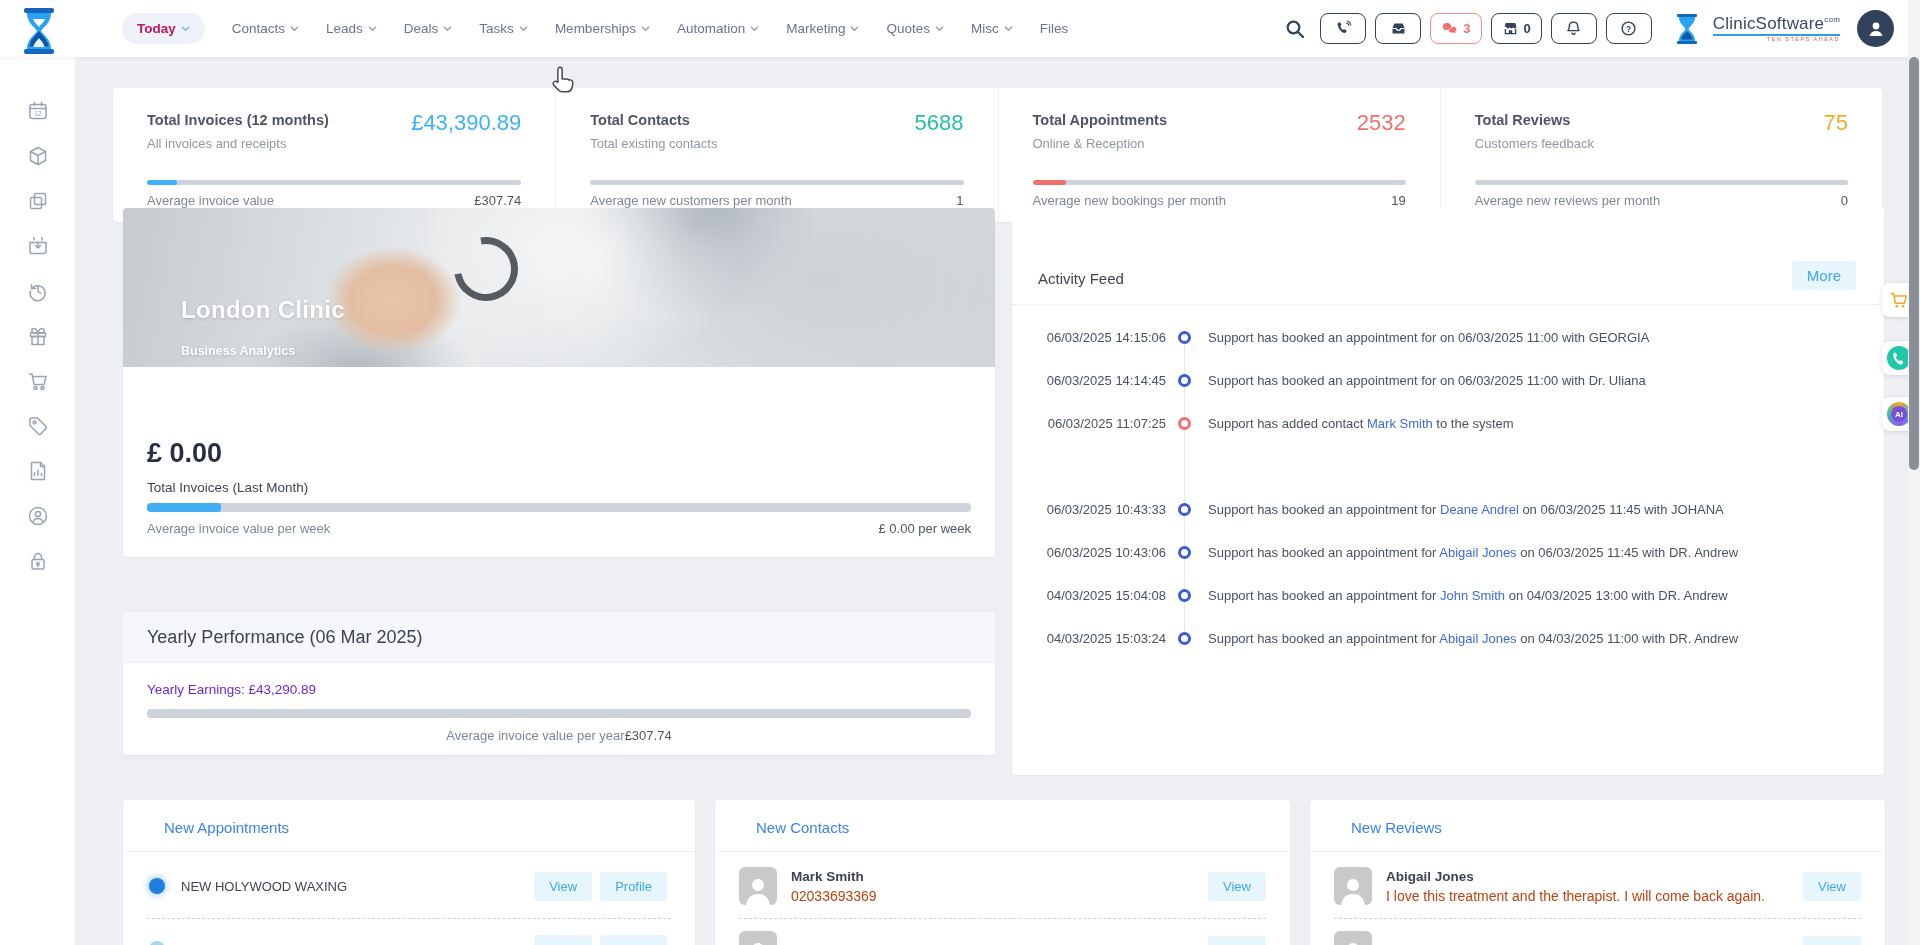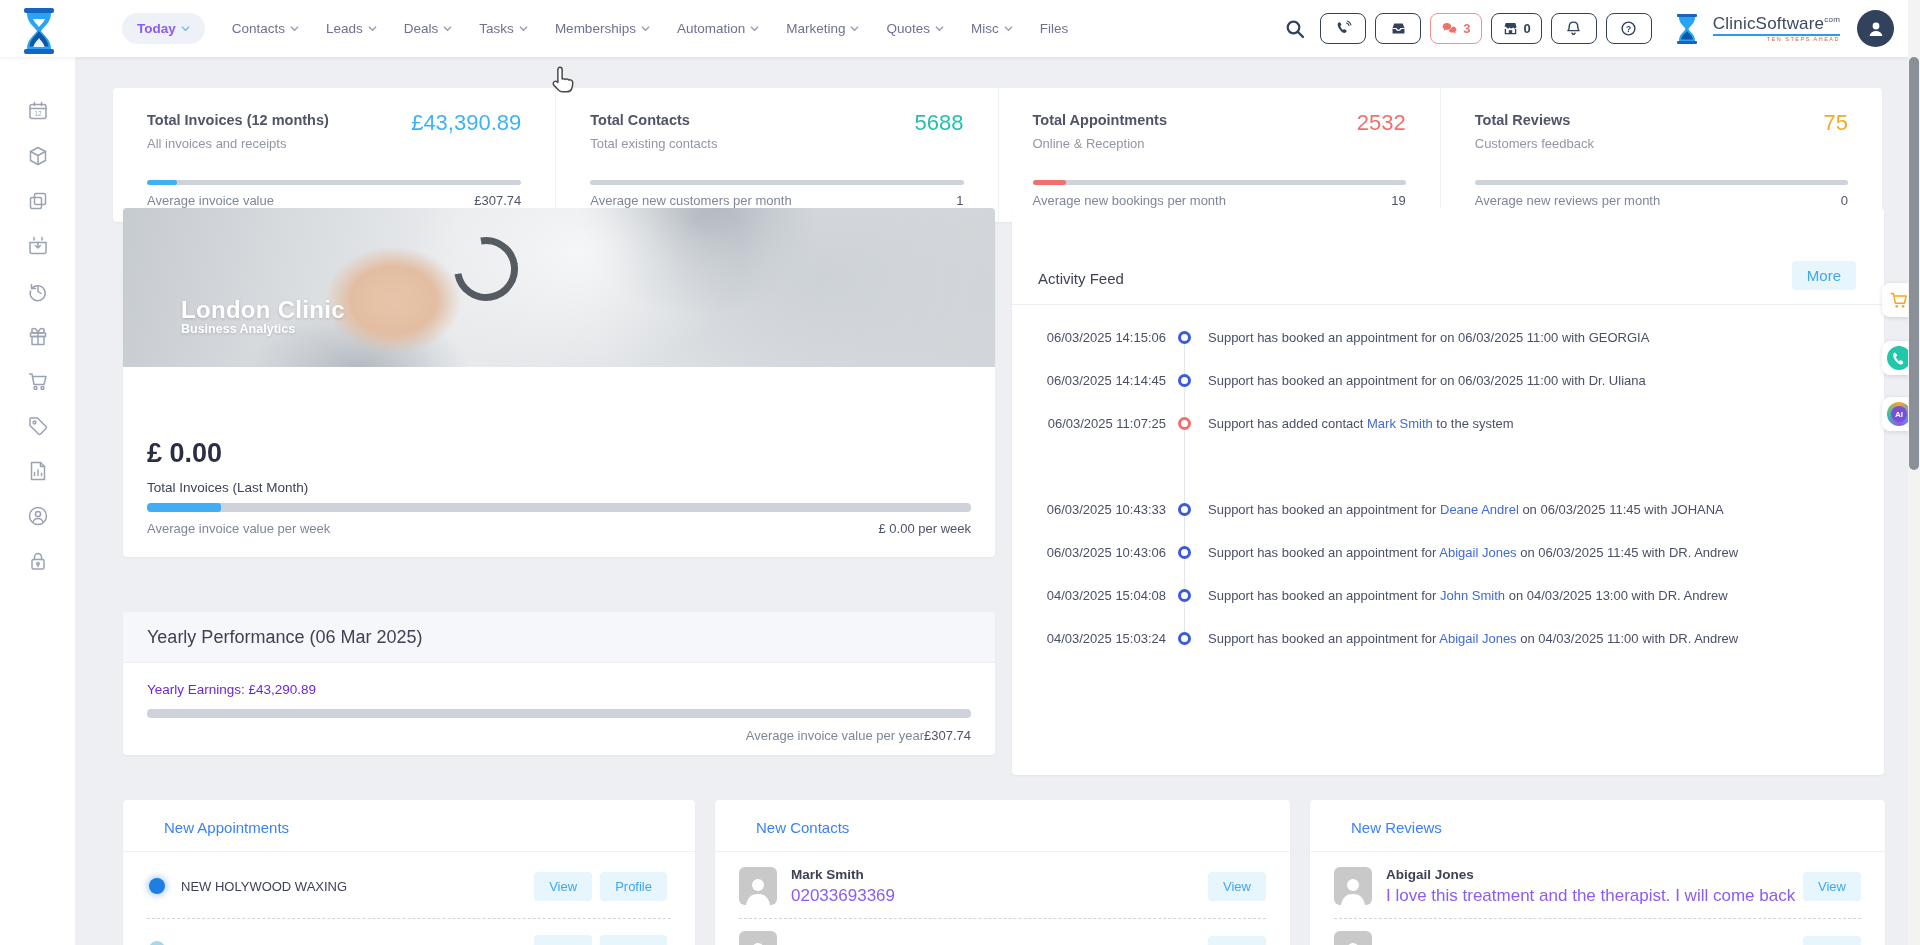--- a/index.html
+++ b/index.html
@@ -8,21 +8,21 @@
     position:relative; background:#edeff3;
     font-family:"Liberation Sans", sans-serif; color:#3f4254;
   }
   
   .topbar{position:absolute;left:0;top:0;width:1920px;height:57px;background:#fff;
     box-shadow:0 1px 4px rgba(40,50,80,.08);display:flex;align-items:center;z-index:30;}
   .brand-logo{width:42px;height:46px;margin:4px 0 0 18px;flex:0 0 auto;}
   .nav{display:flex;align-items:center;gap:27px;margin-left:62px;font-size:13.5px;color:#6e7191;}
   .nav-item{display:flex;align-items:center;gap:5px;cursor:pointer;white-space:nowrap;}
   .nav-item .chev{width:9px;height:9px;opacity:.7;}
-  .nav-item.active{background:#eef1f7;border-radius:17px;padding:8px 15px;color:#8b5cf6;font-weight:bold;}
+  .nav-item.active{background:#eef1f7;border-radius:17px;padding:8px 15px;color:#be185d;font-weight:bold;}
   .top-right{margin-left:auto;display:flex;align-items:center;gap:9px;padding-right:26px;}
   .icon-plain{width:20px;height:20px;margin-right:6px;}
   .tb-btn{height:31px;min-width:46px;padding:0 10px;border:1.6px solid #32415c;border-radius:8px;
     background:#fff;display:flex;align-items:center;justify-content:center;gap:5px;font-size:13px;color:#32415c;font-weight:bold;}
   .tb-btn svg{width:17px;height:17px;}
   .tb-btn.alert{border-color:#f0918c;color:#f0716b;}
   .logo-wrap{display:flex;align-items:center;gap:14px;margin:0 8px 0 14px;}
   .logo-hour{width:24px;height:30px;}
   .logo-text{line-height:1;}
   .logo-name{font-size:17px;color:#3a4a63;letter-spacing:.2px;}
@@ -56,32 +56,32 @@
     background:
       radial-gradient(95px 75px at 31% 58%, #e8c5aa 0%, #e2bda2 45%, rgba(226,189,162,0) 72%),
       radial-gradient(160px 90px at 27% 102%, #b3b9c0 0%, rgba(179,185,192,0) 70%),
       radial-gradient(230px 170px at 52% 28%, #f5f6f7 0%, rgba(245,246,247,0) 72%),
       radial-gradient(340px 220px at 80% 45%, #cdd2d7 0%, rgba(205,210,215,0) 70%),
       radial-gradient(200px 160px at 66% 8%, #8f99a3 0%, rgba(143,153,163,0) 60%),
       linear-gradient(100deg,#c6cbd0 0%,#e9ebed 38%,#e0e3e6 62%,#d2d6da 100%);}
   .steth{position:absolute;left:38%;top:18%;width:64px;height:64px;border:7px solid #3c424a;border-radius:50%;
     border-left-color:transparent;transform:rotate(35deg);opacity:.85;}
   .clinic-name{position:absolute;left:58px;top:88px;font-size:24px;color:#fff;font-weight:bold;letter-spacing:.3px;text-shadow:0 1px 3px rgba(0,0,0,.18);}
-  .clinic-tag{position:absolute;left:58px;top:114px;font-size:12.5px;color:#fff;font-weight:bold;text-shadow:0 1px 3px rgba(0,0,0,.18);}
+  .clinic-tag{position:absolute;left:58px;top:136px;font-size:12.5px;color:#fff;font-weight:bold;text-shadow:0 1px 3px rgba(0,0,0,.18);}
   .clinic-amount{position:absolute;left:24px;top:230px;font-size:27px;font-weight:bold;color:#2b2f44;}
   .clinic-sub{position:absolute;left:24px;top:272px;font-size:13.5px;color:#3d4257;}
   .clinic-bar{top:295px;left:24px;right:24px;height:9px;border-radius:4px;}
   .clinic-foot{position:absolute;left:24px;right:24px;top:313px;display:flex;justify-content:space-between;font-size:13px;}
   
   .yearly-card{left:123px;top:612px;width:872px;height:143px;}
   .yearly-head{height:51px;background:#f6f7fa;border-radius:4px 4px 0 0;display:flex;align-items:center;padding-left:24px;
     font-size:18px;color:#3f4254;border-bottom:1px solid #eef0f3;}
   .yearly-earn{position:absolute;left:24px;top:70px;font-size:13.5px;color:#6d28d9;}
   .yearly-bar{top:97px;left:24px;right:24px;height:9px;border-radius:4px;}
-  .yearly-foot{position:absolute;left:24px;right:24px;top:116px;display:flex;justify-content:flex-end;font-size:13px;}
+  .yearly-foot{position:absolute;left:24px;right:24px;top:116px;display:flex;justify-content:center;font-size:13px;}
   
   .activity-card{left:1012px;top:208px;width:872px;height:567px;}
   .act-title{position:absolute;left:26px;top:62px;font-size:15px;color:#3f4254;}
   .more-btn{position:absolute;right:28px;top:53px;background:#e7f5fd;color:#41a7f0;font-size:15px;
     padding:6px 15px;border-radius:4px;border:none;cursor:pointer;}
   .act-divider{position:absolute;left:0;right:0;top:96px;border-top:1px solid #edeff3;}
   .tl-line{position:absolute;left:172px;top:135px;height:297px;width:0;border-left:1px solid #e3e7ee;}
   .tl-row{position:absolute;left:0;right:0;height:20px;}
   .tl-time{position:absolute;left:10px;width:144px;text-align:right;font-size:13px;color:#4a5066;}
   .tl-dot{position:absolute;left:166px;top:1px;width:13px;height:13px;border-radius:50%;background:#fff;border:3.5px solid #3b5bdb;z-index:2;}
@@ -97,21 +97,21 @@
   .appt-row{position:absolute;left:0;right:0;height:46px;display:flex;align-items:center;padding:0 28px 0 26px;}
   .appt-dot{width:16px;height:16px;border-radius:50%;flex:0 0 auto;margin-right:16px;}
   .appt-label{font-size:13px;color:#3f4254;flex:1 1 auto;overflow:hidden;white-space:nowrap;}
   .mini-btn{background:#e7f5fd;color:#41a7f0;font-size:13px;padding:7px 15px;border-radius:4px;border:none;cursor:pointer;margin-left:8px;}
   .person-row{position:absolute;left:0;right:0;height:52px;padding:0 24px;display:flex;align-items:center;}
   .ph-avatar{width:38px;height:38px;border-radius:6px;background:#c9c9c9;flex:0 0 auto;margin-right:14px;
     display:flex;align-items:flex-end;justify-content:center;overflow:hidden;}
   .ph-avatar svg{width:26px;height:30px;}
   .person-info{flex:1 1 auto;overflow:hidden;}
   .person-name{font-size:13.5px;font-weight:bold;color:#3f4254;}
-  .person-detail{font-size:17px;color:#8b5cf6;margin-top:4px;white-space:nowrap;overflow:hidden;}
+  .person-detail{font-size:14px;color:#c2410c;margin-top:4px;white-space:nowrap;overflow:hidden;}
   
   .float-btn{position:absolute;left:1882px;width:34px;height:34px;background:#fff;border-radius:8px;
     box-shadow:0 1px 4px rgba(40,50,80,.15);display:flex;align-items:center;justify-content:center;z-index:25;cursor:pointer;}
   .ai-ball{width:24px;height:24px;border-radius:50%;background:conic-gradient(#f6a623,#4aa3f0,#8e5be8,#35c3a9,#f6a623);
     display:flex;align-items:center;justify-content:center;}
   .ai-core{width:16px;height:16px;border-radius:50%;background:#7a4fd8;color:#fff;font-size:8px;font-weight:bold;
     display:flex;align-items:center;justify-content:center;}
   .scrollbar{position:absolute;right:0;top:0;width:12px;height:945px;background:#f3f3f4;z-index:40;}
   .scroll-thumb{position:absolute;right:1px;top:57px;width:10px;height:413px;background:#8a8f98;border-radius:5px;}
   .cursor{position:absolute;left:548px;top:64px;width:30px;height:36px;z-index:50;pointer-events:none;}

